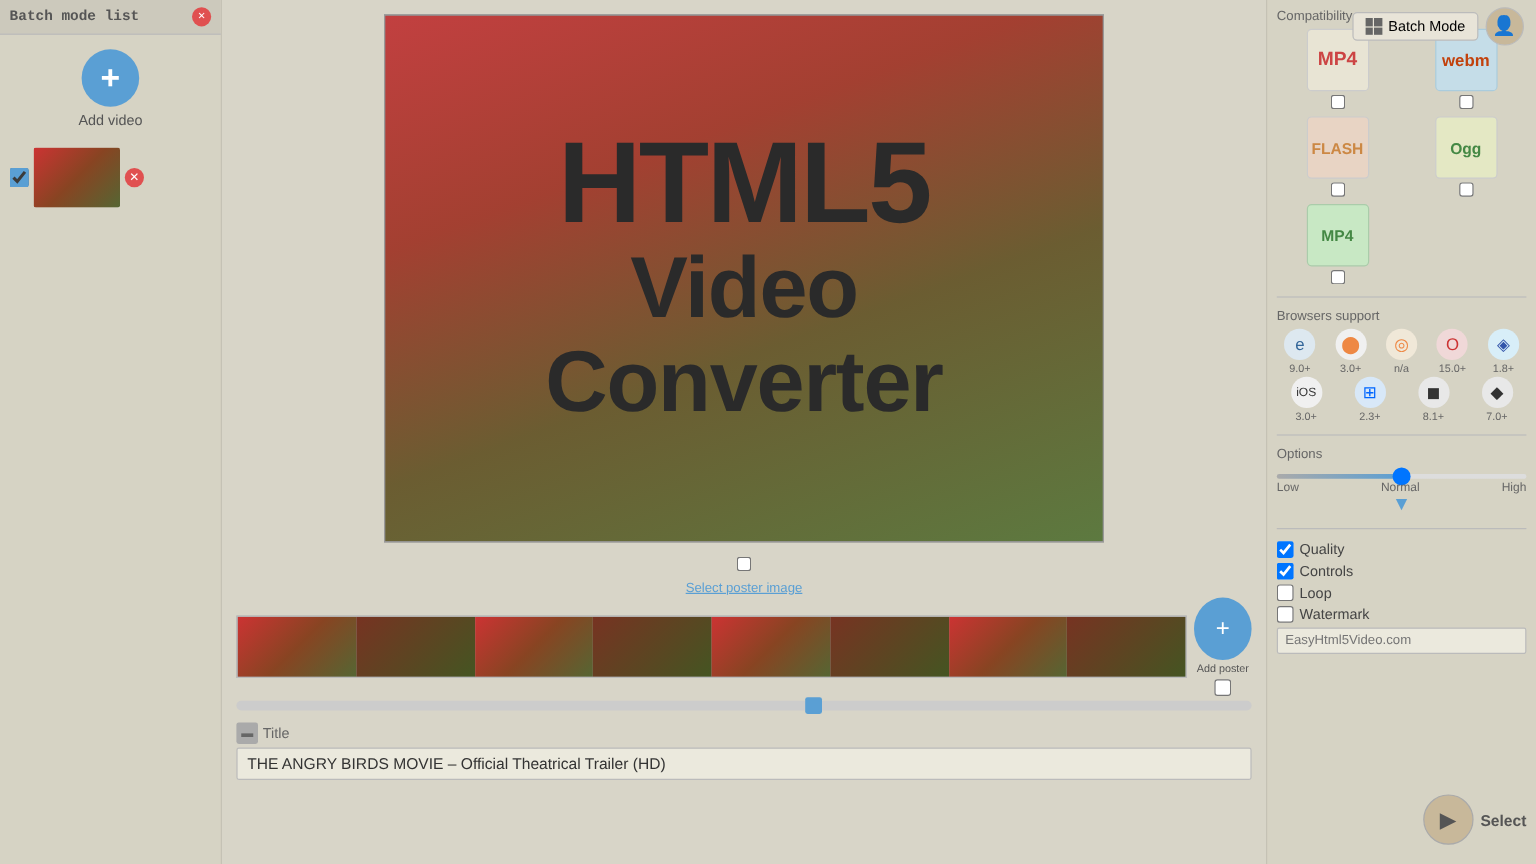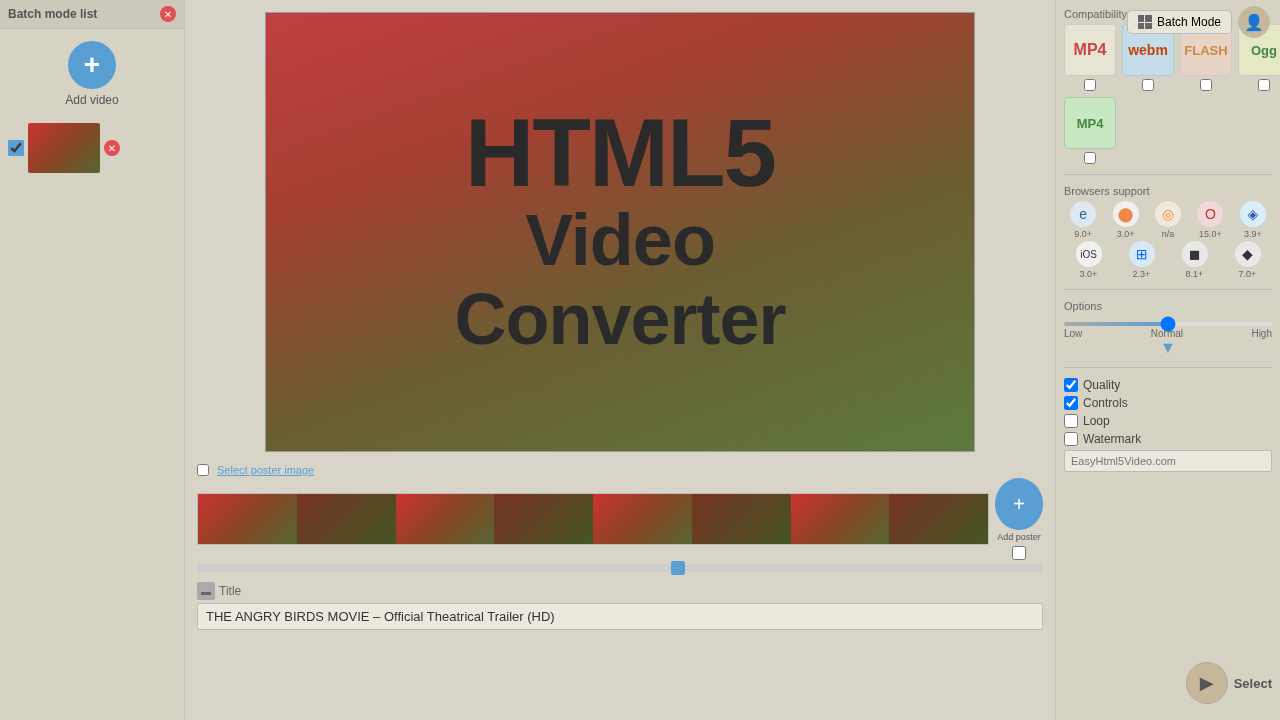--- a/index.html
+++ b/index.html
@@ -64,20 +64,21 @@
       border-right: 1px solid #c5c2b5;
       z-index: 5;
     }
     .sidebar-header {
       display: flex;
       align-items: center;
       justify-content: space-between;
       padding: 6px 8px;
       background: #ccc9bc;
       border-bottom: 1px solid #bbb;
+      font-family: Liberation Mono, monospace;
     }
     .sidebar-title {
       font-size: 12px;
       color: #555;
       font-weight: bold;
     }
     .close-sidebar {
       width: 16px; height: 16px;
       background: #e05050;
       border-radius: 50%;
@@ -144,21 +145,21 @@
       left: 185px; top: 0;
       width: 870px;
       height: 720px;
       background: #d8d5c8;
     }
 
     
     .video-preview {
       position: relative;
       margin: 12px auto;
-      width: 710px;
+      width: 600px;
       height: 440px;
       background: #888;
       overflow: hidden;
       border: 1px solid #999;
     }
     .video-preview-bg {
       width: 100%; height: 100%;
       background: linear-gradient(160deg, #cc3333 0%, #a83322 30%, #665522 60%, #557733 100%);
       opacity: 0.85;
     }
@@ -184,20 +185,21 @@
       letter-spacing: -1px;
     }
 
     
     .poster-section {
       display: flex;
       align-items: center;
       gap: 8px;
       padding: 0 12px;
       margin-top: 4px;
+      flex-direction: column;
     }
     .select-poster-label {
       font-size: 11px;
       color: #5a9fd4;
       cursor: pointer;
       text-decoration: underline;
       white-space: nowrap;
     }
     .poster-check-small {
       width: 12px; height: 12px;
@@ -319,21 +321,21 @@
 
     .section-label {
       font-size: 11px;
       color: #666;
       margin-bottom: 4px;
     }
 
     
     .compat-grid {
       display: grid;
-      grid-template-columns: 1fr 1fr 1fr 1fr;
+      grid-template-columns: 1fr 1fr;
       gap: 6px;
     }
     .compat-item {
       display: flex;
       flex-direction: column;
       align-items: center;
       gap: 3px;
     }
     .compat-icon {
       width: 52px; height: 52px;
@@ -638,21 +640,21 @@
       <div class="browser-item">
         <div class="browser-icon ff">◎</div>
         <span class="browser-version">n/a</span>
       </div>
       <div class="browser-item">
         <div class="browser-icon opera">O</div>
         <span class="browser-version">15.0+</span>
       </div>
       <div class="browser-item">
         <div class="browser-icon safari">◈</div>
-        <span class="browser-version">3.9+</span>
+        <span class="browser-version">1.8+</span>
       </div>
     </div>
     <div class="browser-row2">
       <div class="browser-item">
         <div class="browser-icon ios">iOS</div>
         <span class="browser-version">3.0+</span>
       </div>
       <div class="browser-item">
         <div class="browser-icon win">⊞</div>
         <span class="browser-version">2.3+</span>

